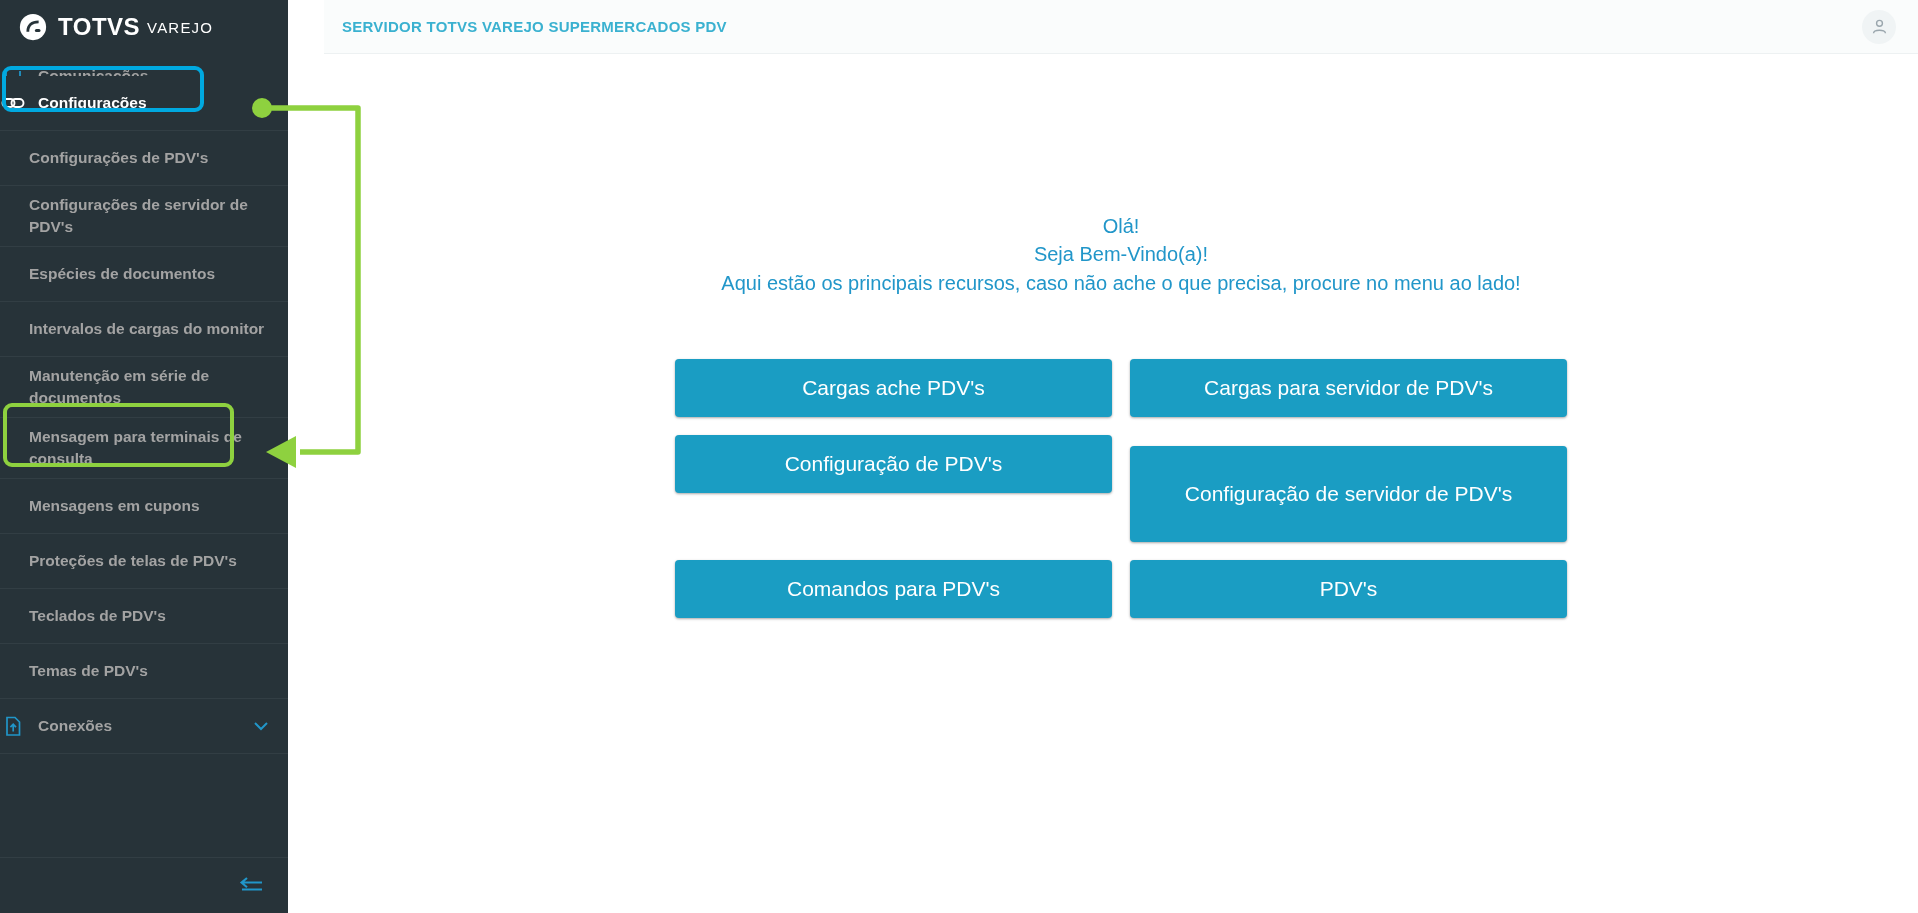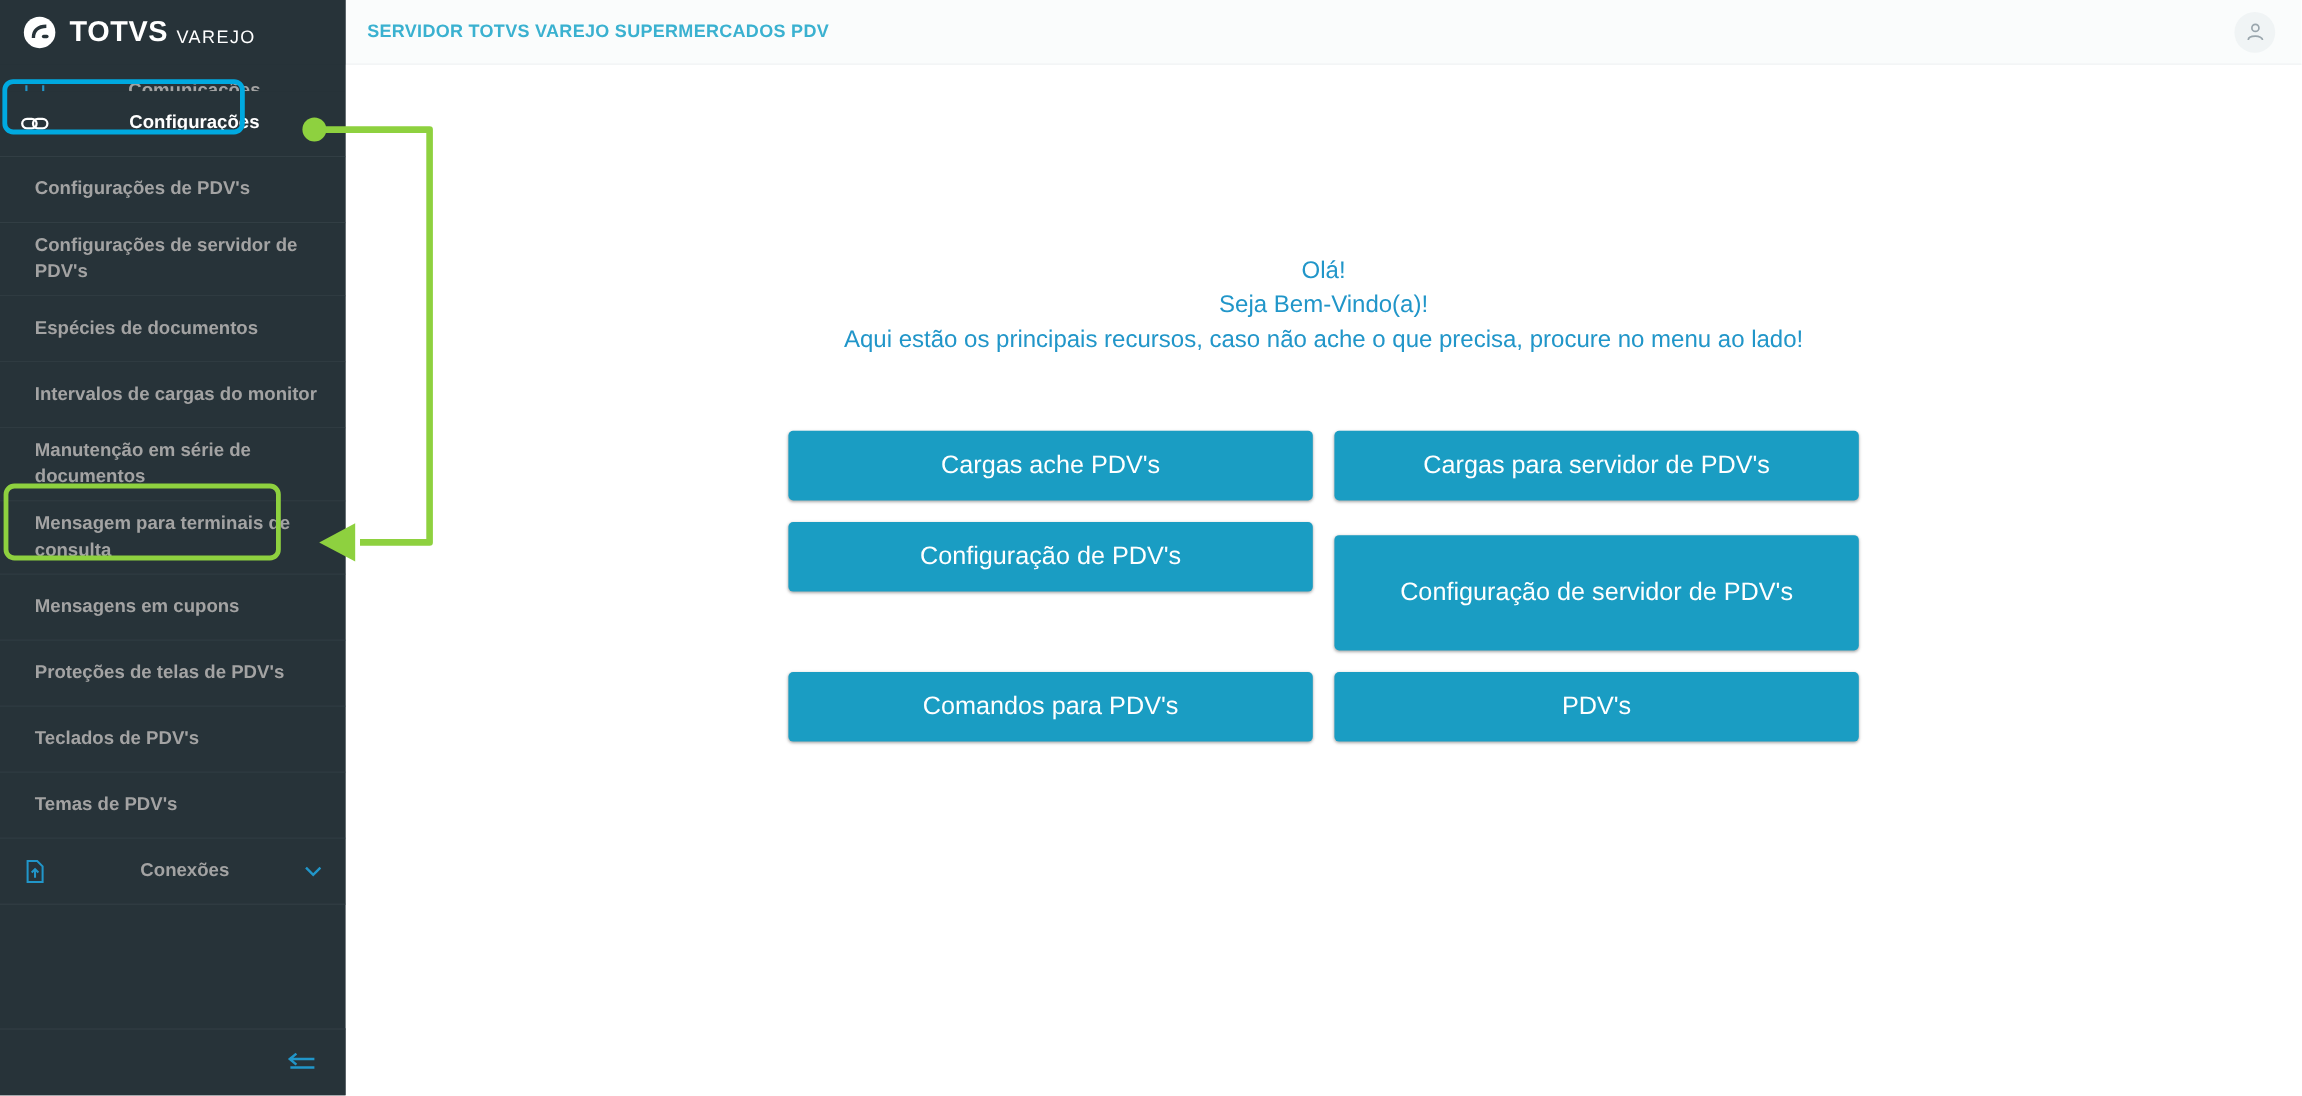--- a/index.html
+++ b/index.html
@@ -41,21 +41,21 @@
     background: #273339;
   }
   .brand-logo {
     width: 30px; height: 30px;
     flex: 0 0 30px;
     margin-right: 10px;
     display: block;
   }
   .brand-text {
     display: flex;
-    align-items: flex-end;
+    align-items: center;
     gap: 7px;
   }
   .brand-totvs {
     color: #ffffff;
     font-size: 24px;
     font-weight: bold;
     letter-spacing: 0.5px;
     line-height: 1;
   }
   .brand-varejo {
@@ -78,21 +78,21 @@
     align-items: center;
     min-height: 55px;
     padding: 8px 18px 8px 29px;
     border-bottom: 1px solid #323e44;
     color: #a3a3a3;
     font-size: 15.5px;
     font-weight: bold;
     cursor: pointer;
     background: #273339;
   }
-  .menu-item.with-icon { padding-left: 16px; text-align: center; }
+  .menu-item.with-icon { padding-left: 0; }
   .menu-item .mi-icon {
     width: 26px; height: 22px;
     flex: 0 0 26px;
     margin-right: 12px;
     display: flex;
     align-items: center;
     justify-content: center;
     color: #2196c9;
   }
   .menu-item .mi-label {
@@ -179,20 +179,21 @@
   }
 
   
   .main {
     flex: 1 1 auto;
     height: 913px;
     display: flex;
     flex-direction: column;
     background: #ffffff;
     min-width: 0;
+    padding-left: 36px;
   }
 
   .topbar {
     height: 54px;
     flex: 0 0 54px;
     background: #fafcfc;
     border-bottom: 1px solid #edf1f2;
     display: flex;
     align-items: center;
     padding: 0 22px 0 18px;

